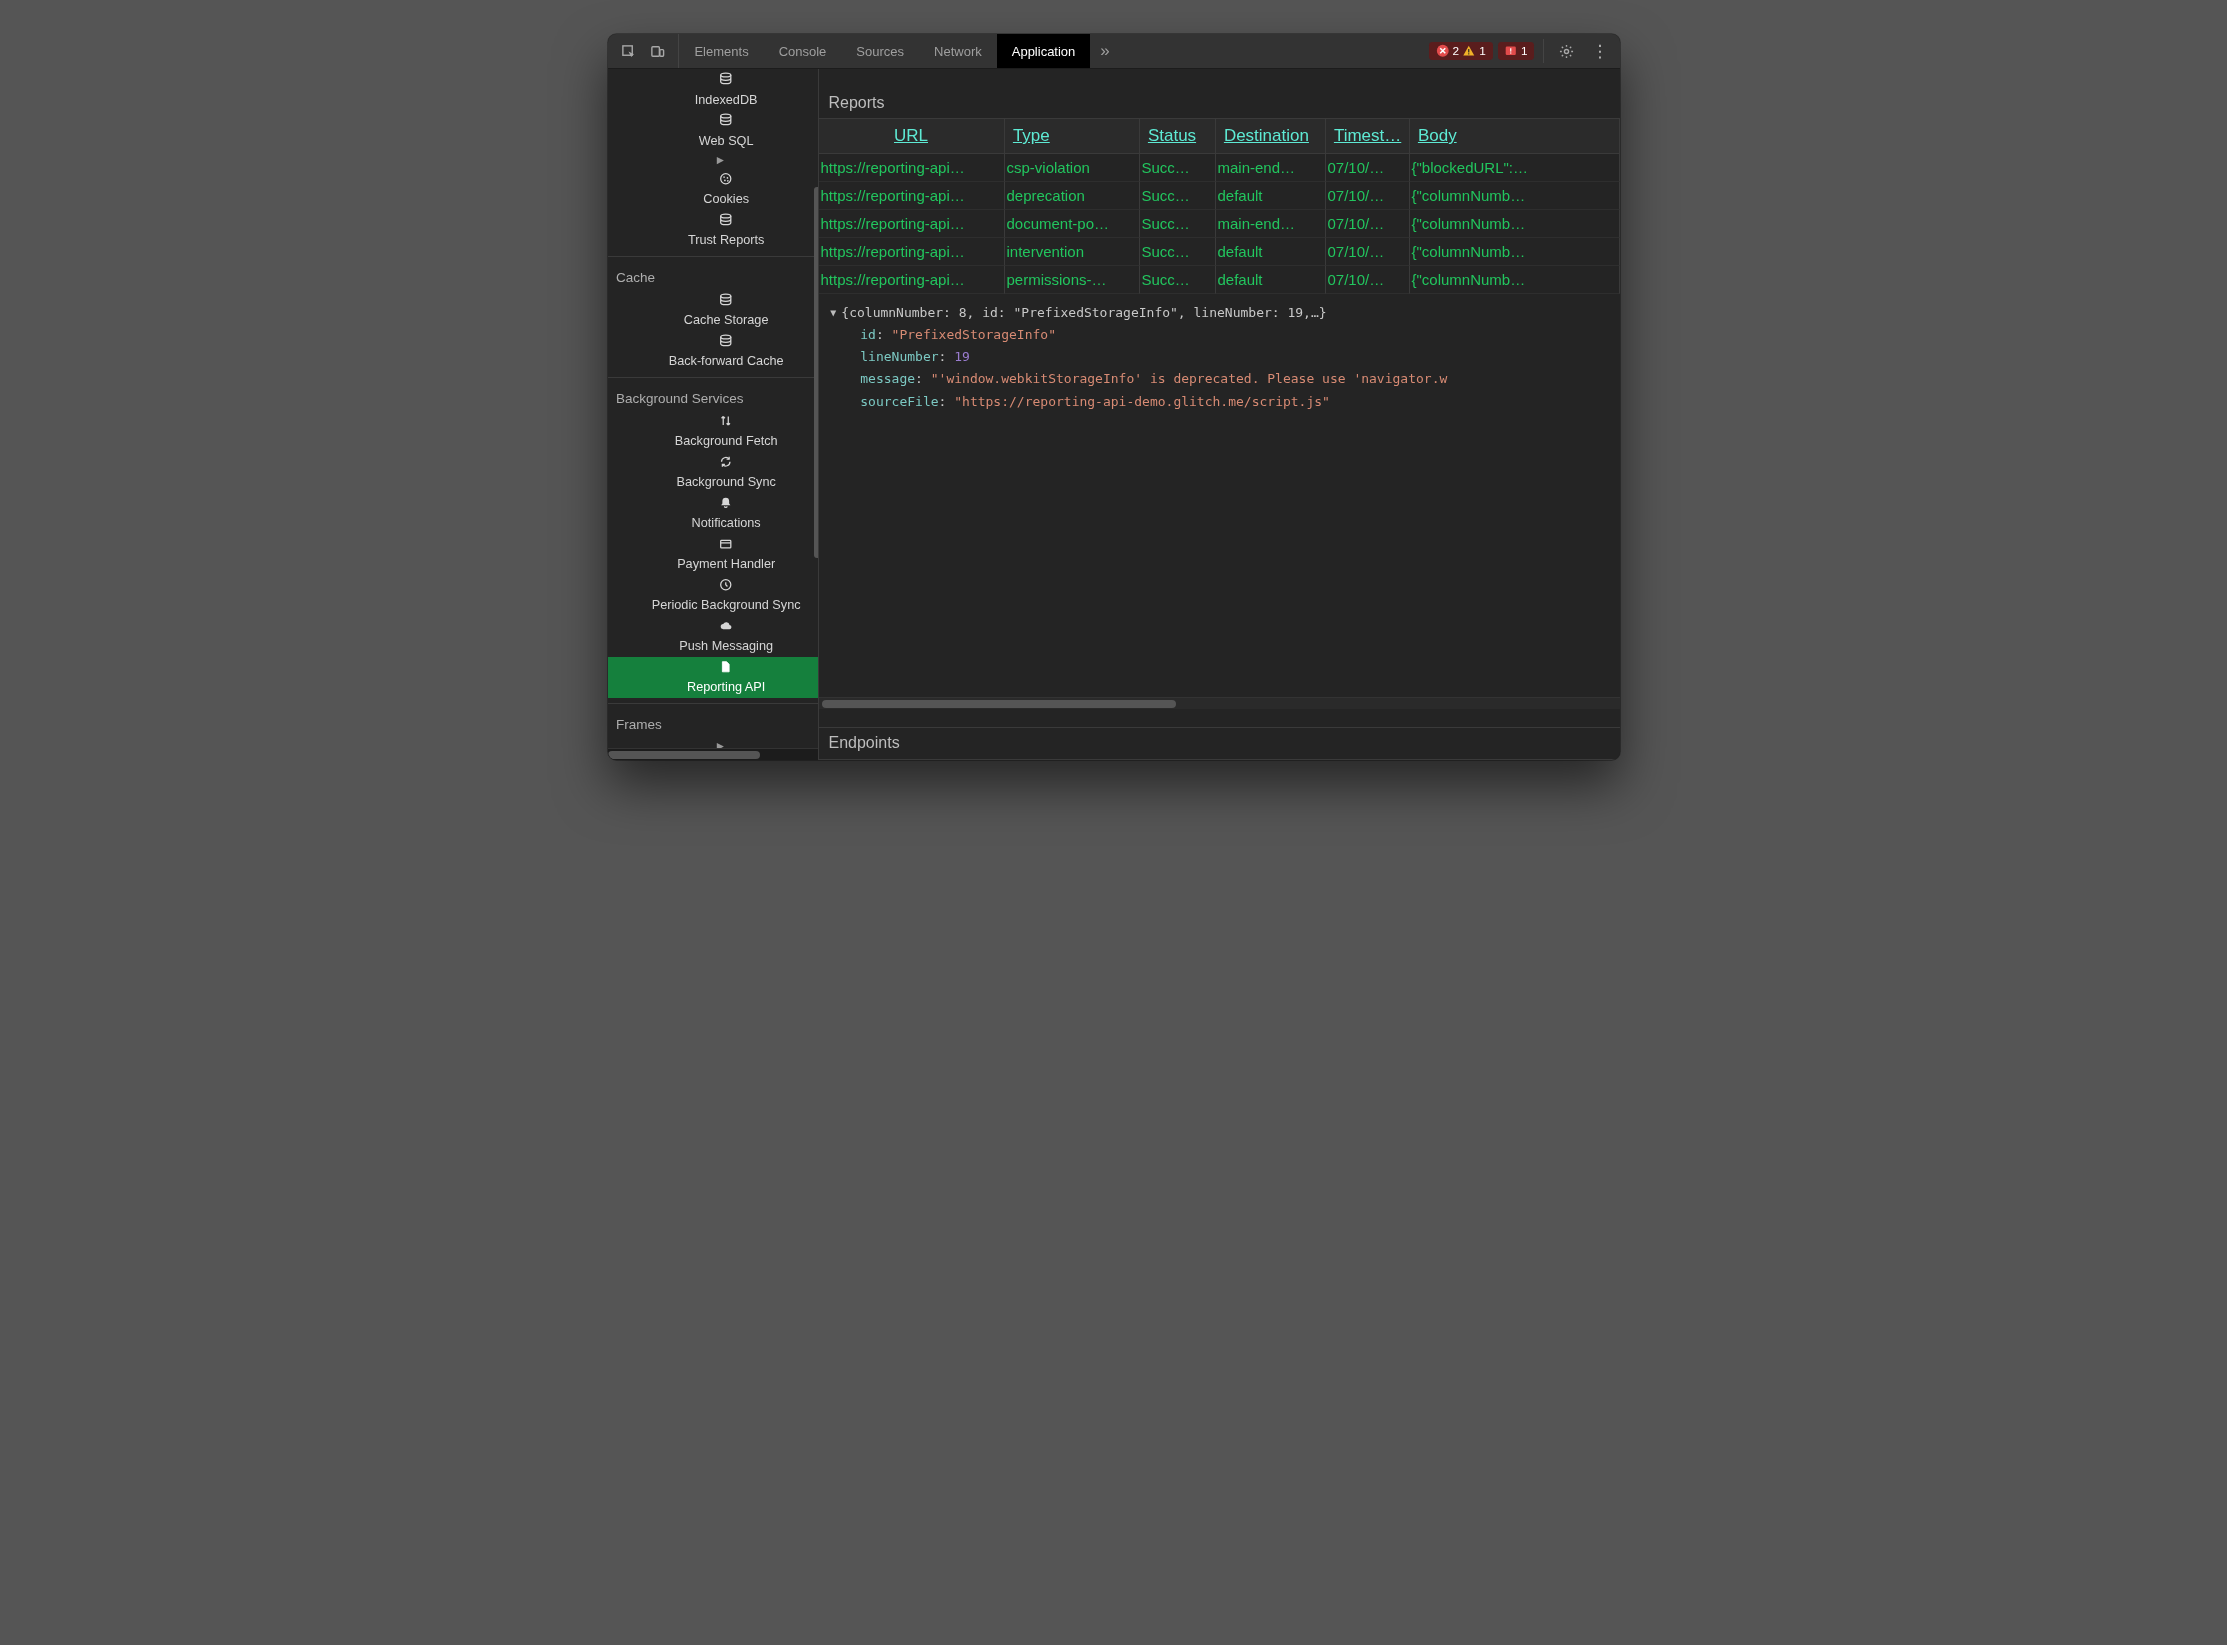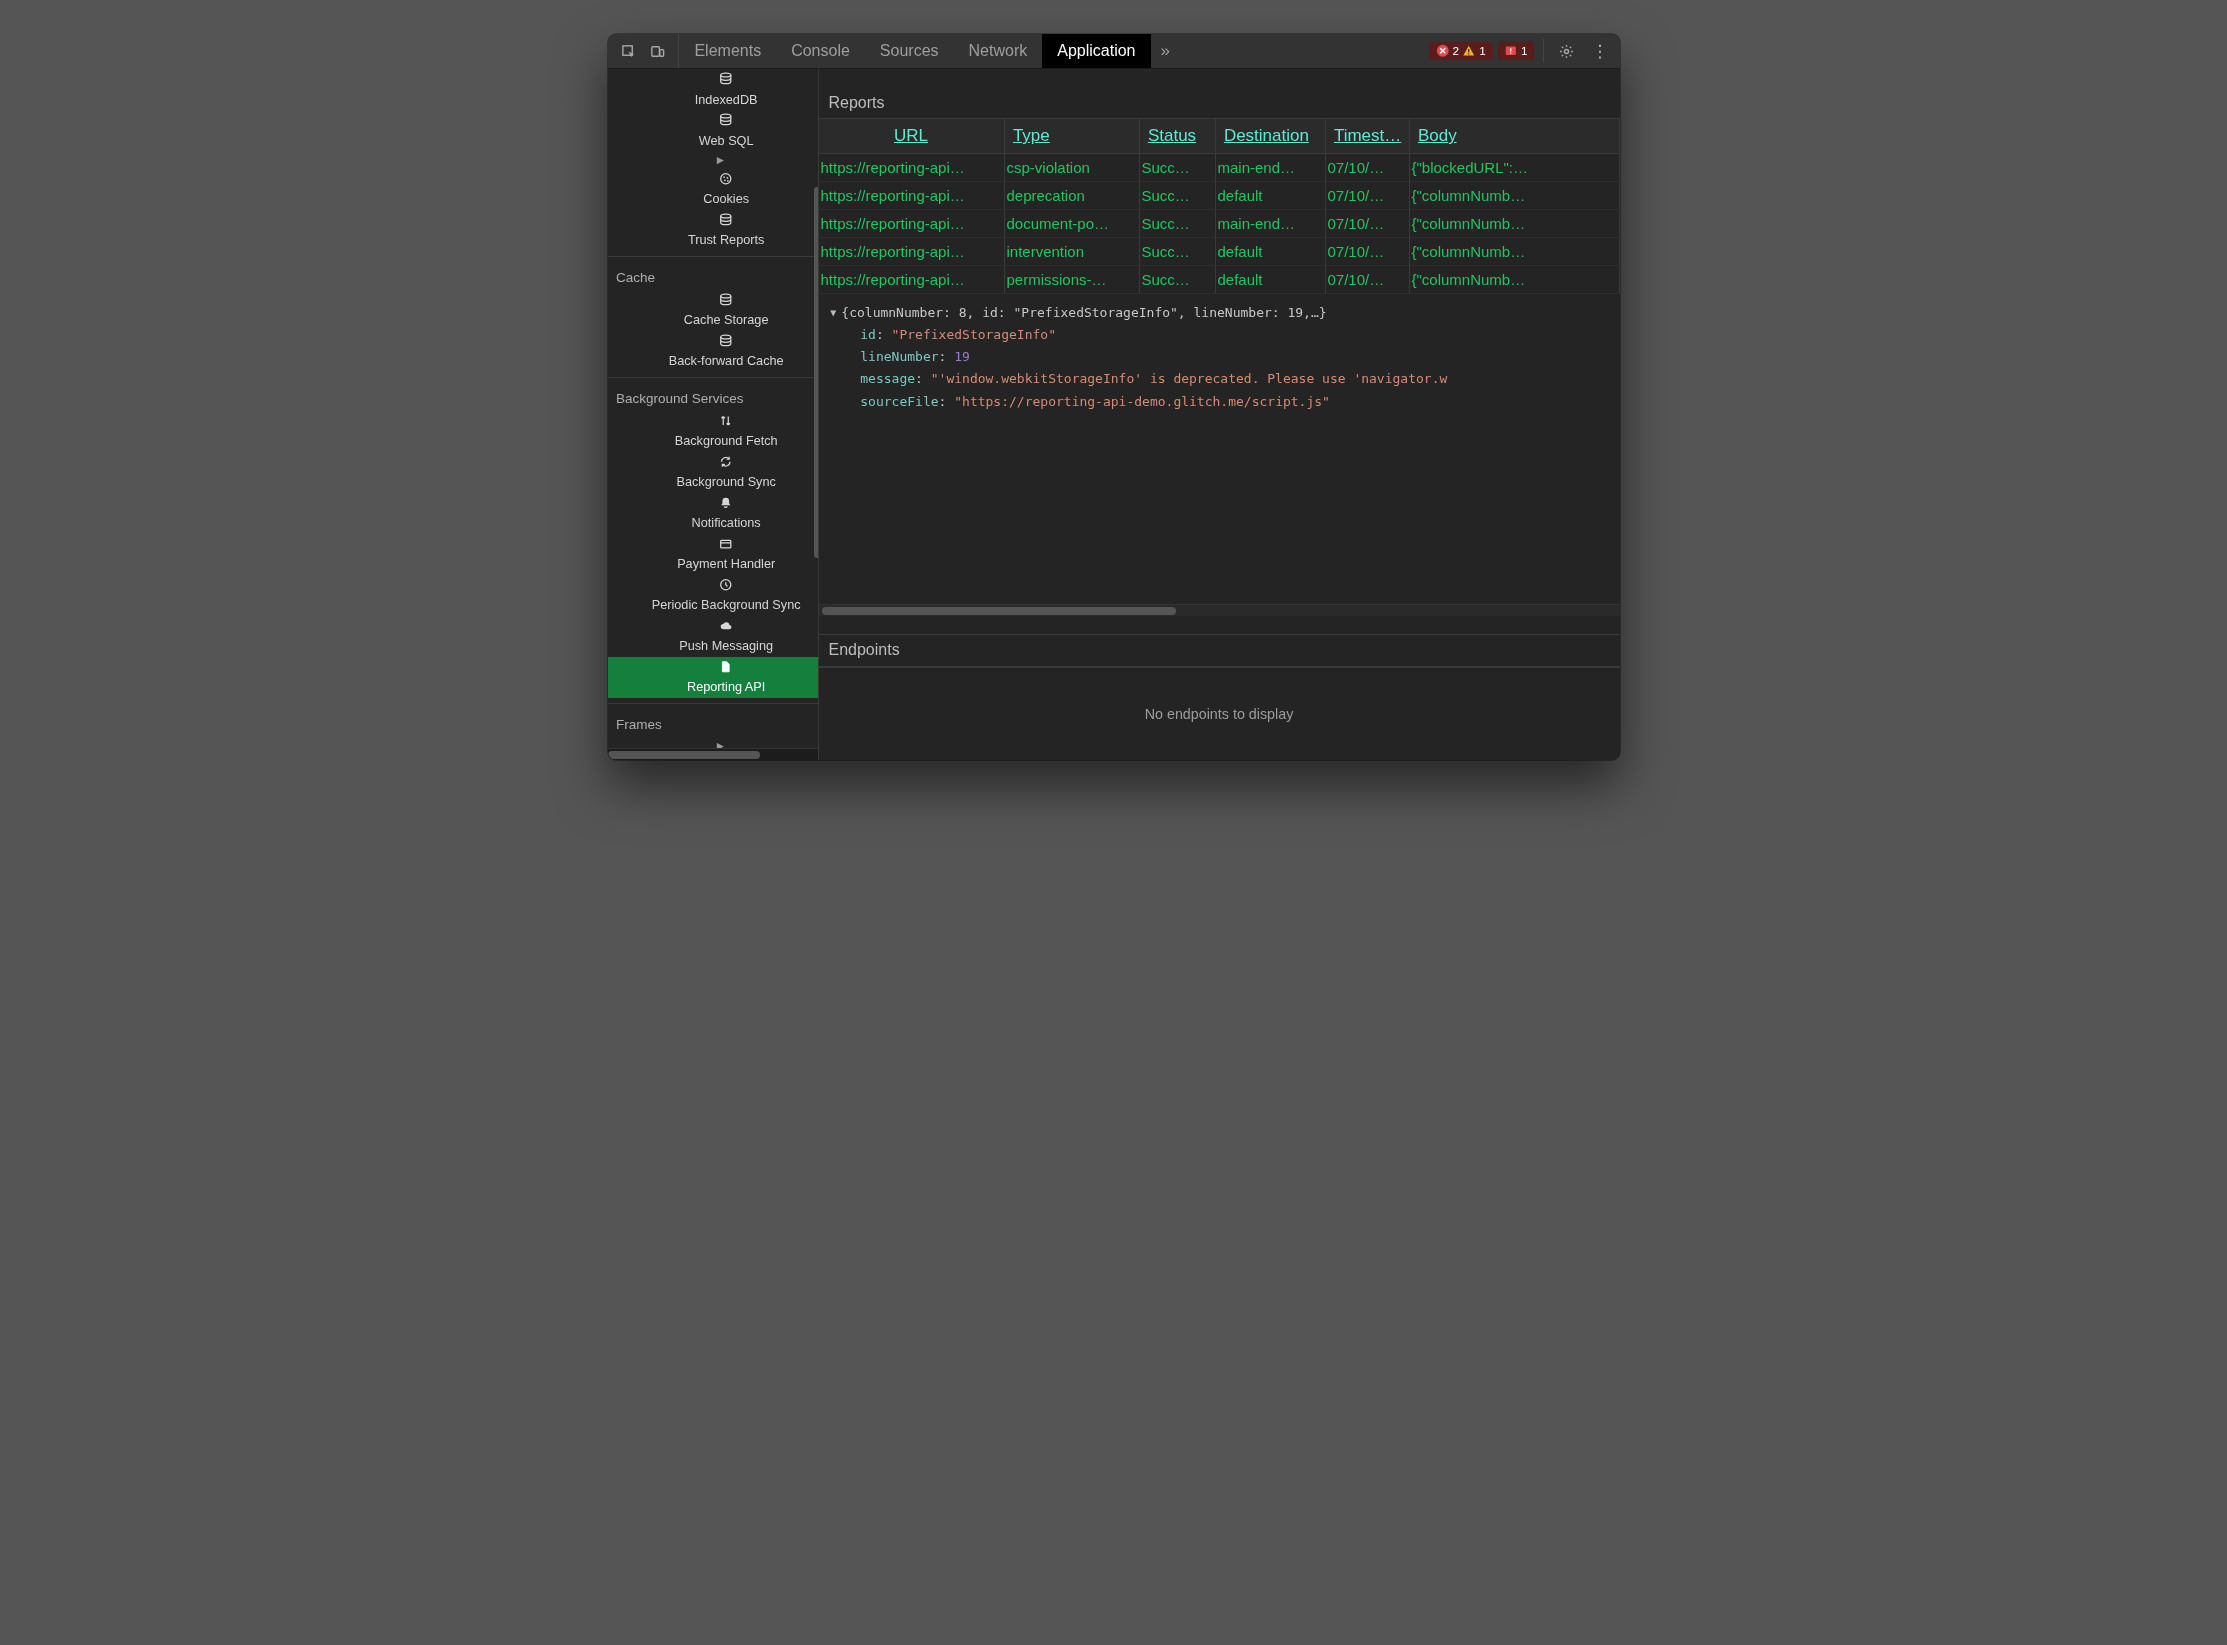--- a/index.html
+++ b/index.html
@@ -50,21 +50,21 @@
     display: flex;
     align-items: stretch;
     flex: 0 0 auto;
   }
   .toolbar-left { display: flex; align-items: center; padding: 0 6.7px; border-right: 0.8px solid #444; }
   .tool-icon { width: 22px; height: 22px; display: flex; align-items: center; justify-content: center; margin: 0 3.4px; color: #a8a8a8; cursor: pointer; }
   .tool-icon svg { width: 15px; height: 15px; }
   .tabs { display: flex; align-items: stretch; flex: 1; overflow: hidden; }
   .tab {
     display: flex; align-items: center; padding: 0 15px;
-    font-size: 16px; color: #9f9f9f; cursor: pointer;
+    font-size: 13px; color: #9f9f9f; cursor: pointer;
     white-space: nowrap;
   }
   .tab.active { background: #000; color: #fff; }
   .tab.more { padding: 0 10px; font-size: 17px; }
   .toolbar-right { display: flex; align-items: center; padding: 0 5px; gap: 5px; }
   .badge {
     display: inline-flex; align-items: center; gap: 3.4px;
     background: #5a1d1d; border-radius: 3.4px; padding: 1.7px 6.7px;
     font-size: 11.8px; color: #fff; cursor: pointer;
   }
@@ -452,19 +452,16 @@
         <div class="row indent"><span class="k">id</span><span class="p">: </span><span class="s">"PrefixedStorageInfo"</span></div>
         <div class="row indent"><span class="k">lineNumber</span><span class="p">: </span><span class="n">19</span></div>
         <div class="row indent"><span class="k">message</span><span class="p">: </span><span class="s">"'window.webkitStorageInfo' is deprecated. Please use 'navigator.w</span></div>
         <div class="row indent"><span class="k">sourceFile</span><span class="p">: </span><span class="s">"https://reporting-api-demo.glitch.me/script.js"</span></div>
       </div>
       <div class="detail-hscroll">
           <div class="thumb"></div>
         </div>
 
       <div class="section-header" style="border-top:0.8px solid #3a3a3a">Endpoints</div>
-      <div class="endpoints-body">
-        <span>No endpoints to display</span>
-      </div>
     </div>
   </div>
 </div>
 
 
 </body></html>

